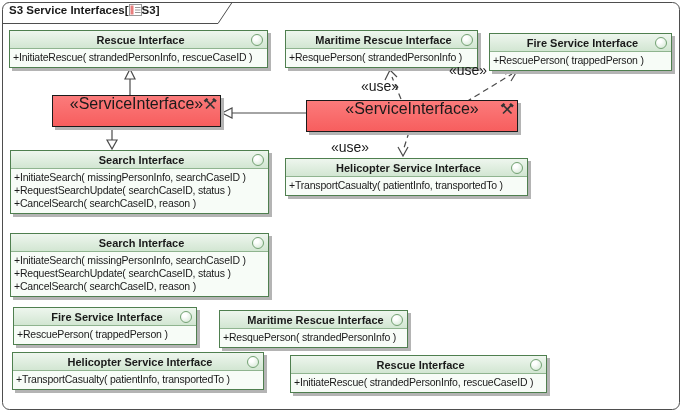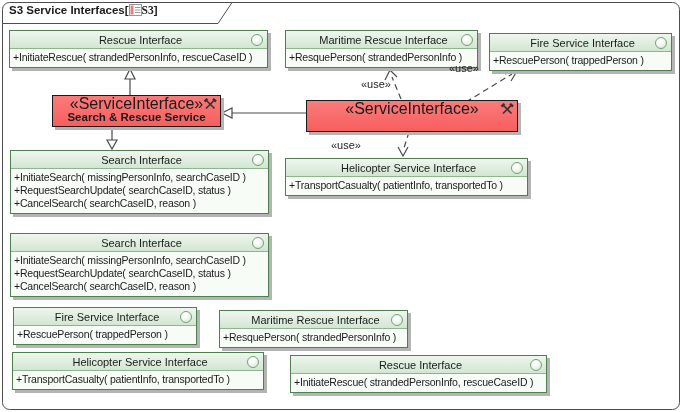--- a/index.html
+++ b/index.html
@@ -12,47 +12,47 @@
     width:682px;height:412px;position:relative;overflow:hidden;background:#ffffff;
     font-family:"Liberation Sans",sans-serif;color:var(--ink);
   }
   #connectors{position:absolute;left:0;top:0;width:682px;height:412px;pointer-events:none;}
   
   .tabtitle{
     position:absolute;left:9px;top:4px;height:16px;display:flex;align-items:flex-start;gap:0;
     font-size:11.5px;font-weight:bold;white-space:nowrap;z-index:3;
   }
   .tabtitle .bracket{font-weight:bold;color:#222;}
-  .tabtitle .abbr{color:#222;font-family:Liberation Serif, serif;}
+  .tabtitle .abbr{color:#222;}
   
   .iface{
     position:absolute;background:var(--iface-body);border:1px solid var(--iface-border);
     box-shadow:3px 3px 0 var(--shadow);z-index:2;box-sizing:border-box;
   }
   .ihead{
-    position:relative;text-align:center;font-weight:normal;font-size:11px;line-height:14px;
+    position:relative;text-align:center;font-weight:bold;font-size:11px;line-height:14px;
     padding:2px 16px 1px 20px;background:linear-gradient(var(--iface-head-top),var(--iface-head-bot));
     border-bottom:1px solid #8fb48f;white-space:nowrap;
   }
   .icircle{
     position:absolute;right:4px;top:3px;width:10px;height:10px;border:1px solid #74a274;
     border-radius:50%;background:radial-gradient(circle at 35% 30%,#ffffff 20%,#d5e8d5 90%);
   }
   .ibody{padding:2px 21px 3px 3px;font-size:10.5px;line-height:13px;letter-spacing:-0.2px;white-space:nowrap;overflow:hidden;}
   
   .svc{
     position:absolute;background:linear-gradient(var(--svc-top),var(--svc-bot));
     border:1px solid var(--svc-border);box-shadow:3px 3px 0 var(--shadow);
     text-align:center;z-index:2;box-sizing:border-box;
   }
   .svc .stereo{font-size:16px;line-height:12px;padding-top:2px;}
   .svc .sname{font-size:11.5px;line-height:14px;font-weight:bold;white-space:nowrap;}
   .svc .tools{position:absolute;right:3px;top:2px;}
   
-  .uselabel{position:absolute;font-size:11px;z-index:2;white-space:nowrap;}
+  .uselabel{position:absolute;font-size:14px;z-index:2;white-space:nowrap;}
 </style>
 </head>
 <body>
 
 <svg id="connectors" viewBox="0 0 682 412" xmlns="http://www.w3.org/2000/svg">
   <g>
     <rect x="2.5" y="2.5" width="677" height="407" rx="7" fill="none" stroke="#4e4e4e" stroke-width="1"></rect>
     <path d="M2.5 23.5 H218 L232 2.5" fill="none" stroke="#4e4e4e" stroke-width="1"></path>
   </g>
 
@@ -200,21 +200,20 @@
     <span>Rescue Interface</span>
     <span class="icircle"></span>
   </div>
   <div class="ibody">
     <div>+InitiateRescue( strandedPersonInfo, rescueCaseID )</div>
   </div>
 </div>
 
 <div class="svc" style="left:52px;top:95px;width:169px;height:32px;">
   <div class="stereo">«ServiceInterface»</div>
-  <div class="sname">Search &amp; Rescue Service</div>
   <svg class="tools" width="14" height="13">
     <line x1="3" y1="10.5" x2="11.5" y2="2" stroke="#333" stroke-width="1.6"></line>
     <line x1="3" y1="2" x2="11.5" y2="10.5" stroke="#333" stroke-width="1.6"></line>
     <line x1="1.5" y1="3.5" x2="4.5" y2="0.8" stroke="#333" stroke-width="2.4"></line>
     <line x1="10" y1="0.8" x2="13" y2="3.5" stroke="#333" stroke-width="2.4"></line>
   </svg>
 </div>
 
 <div class="svc" style="left:306px;top:100px;width:212px;height:32px;">
   <div class="stereo">«ServiceInterface»</div>

